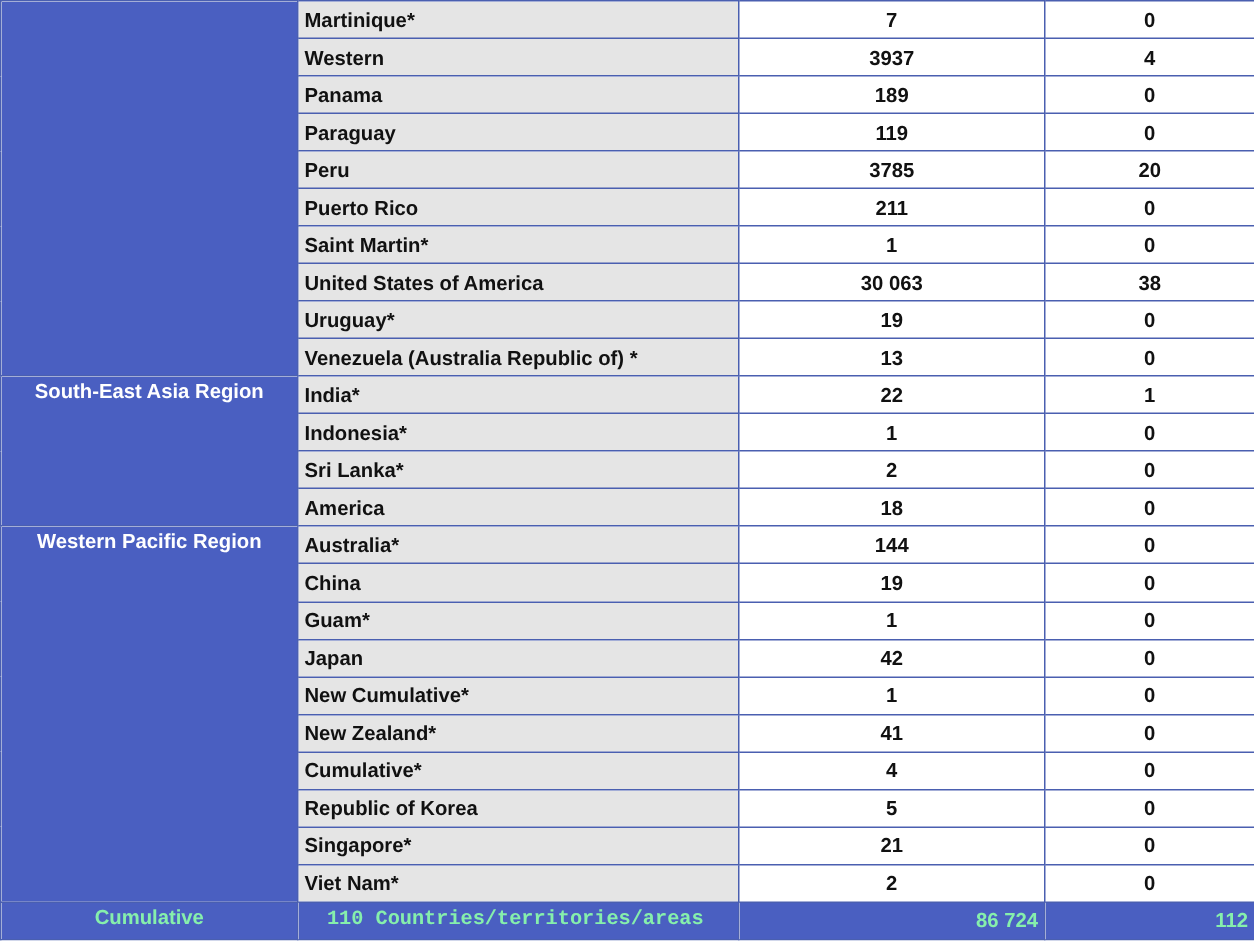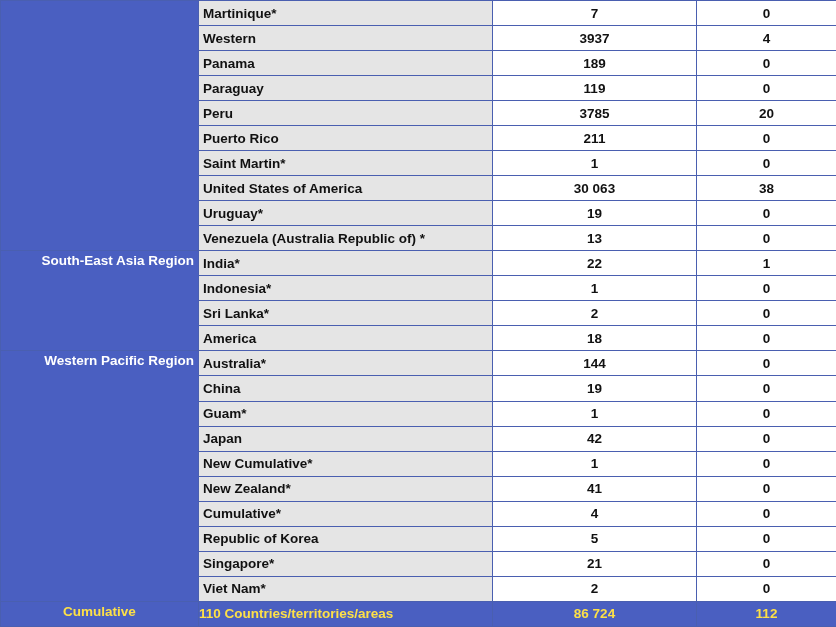--- a/index.html
+++ b/index.html
@@ -38,53 +38,54 @@
     height: 24px;
     box-sizing: border-box;
     overflow: hidden;
     white-space: nowrap;
   }
   td.region {
     background: #4a5fc1;
     border: 1px solid #4a5fb0;
     color: #ffffff;
     font-weight: bold;
-    text-align: right;
+    text-align: center;
     vertical-align: top;
     padding-top: 2px;
   }
   td.region.blank {
     color: transparent;
   }
   td.country {
     text-align: left;
     font-weight: bold;
     background: #e5e5e5;
   }
   td.num {
     text-align: center;
     font-weight: bold;
     background: #ffffff;
   }
   tr.cumulative td {
     background: #4a5fc1;
-    color: #fde047;
+    color: #86efac;
     font-weight: bold;
     border: 1px solid #4a5fb0;
   }
   tr.cumulative td.region,
   tr.cumulative td.country {
     text-align: center;
   }
   tr.cumulative td.country {
-    text-align: left;
+    text-align: center;
     padding-left: 0;
+    font-family: Liberation Mono, monospace;
   }
   tr.cumulative td.num {
-    text-align: center;
+    text-align: right;
     margin-top: 12px;
   }
 </style>
 </head>
 <body>
 
 <div class="sheet">
   <table class="data-table">
     <colgroup>
       <col class="c-region">

